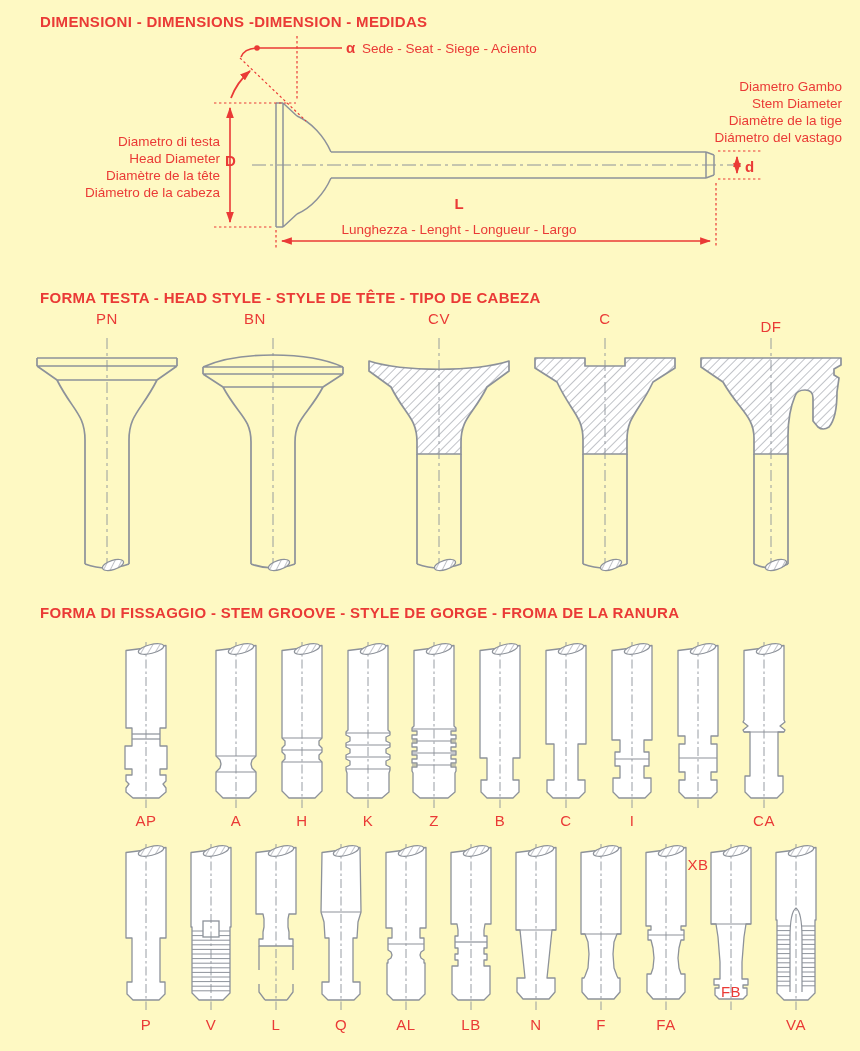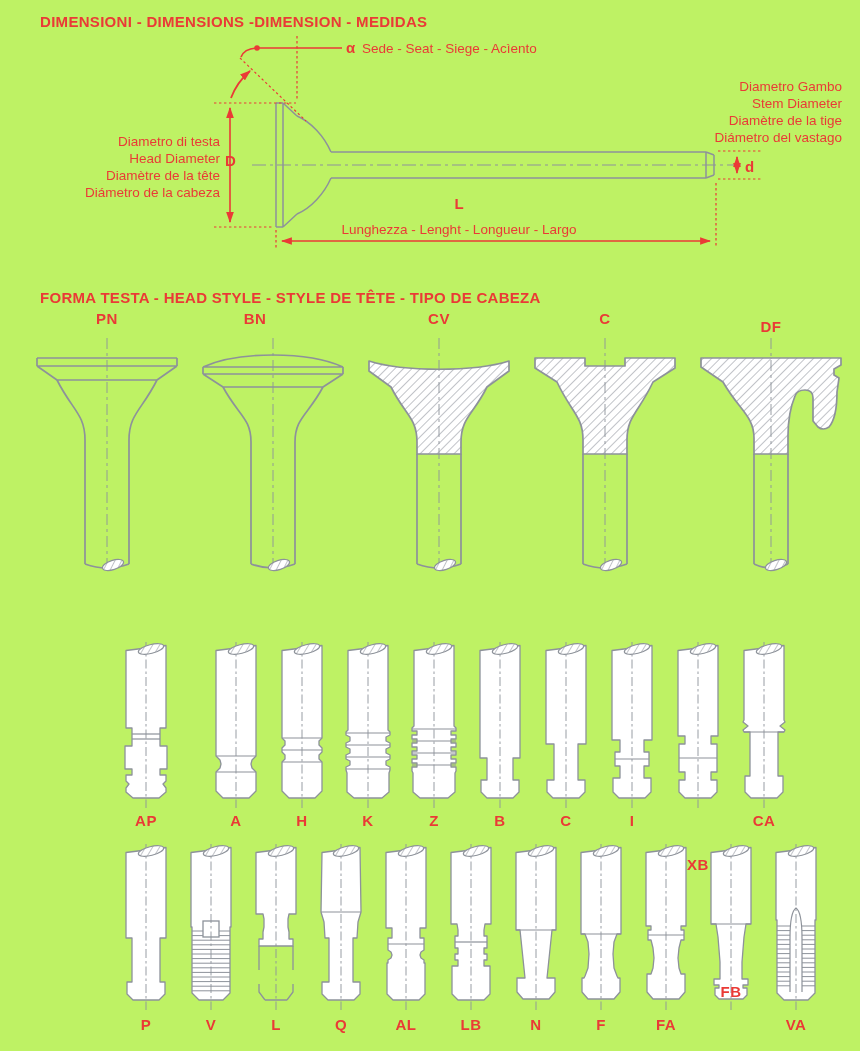--- a/index.html
+++ b/index.html
@@ -1,19 +1,19 @@
 <!DOCTYPE html>
 <html><head>
 <meta charset="utf-8">
 <style>
   html,body{margin:0;padding:0;background:#fff;}
-  .page{position:relative;width:860px;height:1051px;background:#bef264;overflow:hidden;
+  .page{position:relative;width:860px;height:1051px;background:#fef9c3;overflow:hidden;
         font-family:"Liberation Sans",sans-serif;}
   .sec-title{position:absolute;font-size:15px;font-weight:bold;letter-spacing:.3px;color:#ea3a36;white-space:nowrap;}
-  .col-label{position:absolute;font-size:15px;font-weight:bold;letter-spacing:.5px;color:#ea3a36;text-align:center;}
+  .col-label{position:absolute;font-size:15px;font-weight:normal;letter-spacing:.5px;color:#ea3a36;text-align:center;}
   .abs{position:absolute;}
   svg{display:block;}
 </style>
 </head>
 <body>
 
 <div class="page">
 
   <svg width="0" height="0" style="position:absolute" aria-hidden="true">
     <defs>
@@ -107,20 +107,21 @@
 
   <svg class="abs" style="left:691px;top:336px" width="160" height="238" viewBox="0 0 160 238">
     <path d="M10,22 L150,22 L150,29 L143,33 L143,39 L148,42 L146,56 C146,72 144,84 138,91 Q132,95 127,91
              L122,85 L122,62 Q122,54 114,54 Q106,54 104,60 C99,72 97,84 97,100 L97,118 L63,118 L63,102
              C63,80 48,74 32,46 L10,31 Z" fill="url(#h)" stroke="#8d929a" stroke-width="1.7" stroke-linejoin="round"></path>
     <path d="M80,2 V236" stroke="#8d929a" stroke-width="0.9" fill="none" stroke-dasharray="11 4 3 4"></path>
     <path d="M63,118 V228 M97,118 V228 M63,228 Q80,236 97,228" fill="none" stroke="#8d929a" stroke-width="1.7"></path>
     <ellipse cx="85" cy="229" rx="11" ry="4.6" transform="rotate(-18 85 229)" fill="url(#h)" stroke="#8d929a" stroke-width="1.2"></ellipse>
   </svg>
 
+  <div class="sec-title" style="left:40px;top:604px">FORMA DI FISSAGGIO - STEM GROOVE - STYLE DE GORGE - FROMA DE LA RANURA</div>
 
   <svg class="abs" style="left:116px;top:640px" width="60" height="170" viewBox="0 0 60 170">
       <path d="M10,10.5 L50,5.5 L50,88 L44,88 L44,106 L51,106 L51,129 L44,129 L44,135 L50,135 L50,141 L47,144 L50,148 L50,152 L43,158 L17,158 L10,152 L10,148 L13,144 L10,141 L10,135 L16,135 L16,129 L9,129 L9,106 L16,106 L16,88 L10,88 Z" fill="#fff" stroke="#8d929a" stroke-width="1.3" stroke-linejoin="round"></path>
       <line x1="16" y1="94" x2="44" y2="94" stroke="#8d929a" stroke-width="1.2"></line>
       <line x1="16" y1="99" x2="44" y2="99" stroke="#8d929a" stroke-width="1.2"></line>
       <path d="M30,2 V168" stroke="#8d929a" stroke-width="0.9" fill="none" stroke-dasharray="9 3 2.5 3"></path>
       <ellipse cx="35" cy="9" rx="13" ry="4.4" transform="rotate(-14 35 9)" fill="url(#h)" stroke="#8d929a" stroke-width="1.2"></ellipse>
     </svg>
   <svg class="abs" style="left:206px;top:640px" width="60" height="170" viewBox="0 0 60 170">
       <path d="M10,10.5 L50,5.5 L50,116 L46,120 L45,124 L46,128 L50,132 L50,151 L43,158 L17,158 L10,151 L10,132 L14,128 L15,124 L14,120 L10,116 Z" fill="#fff" stroke="#8d929a" stroke-width="1.3" stroke-linejoin="round"></path>

